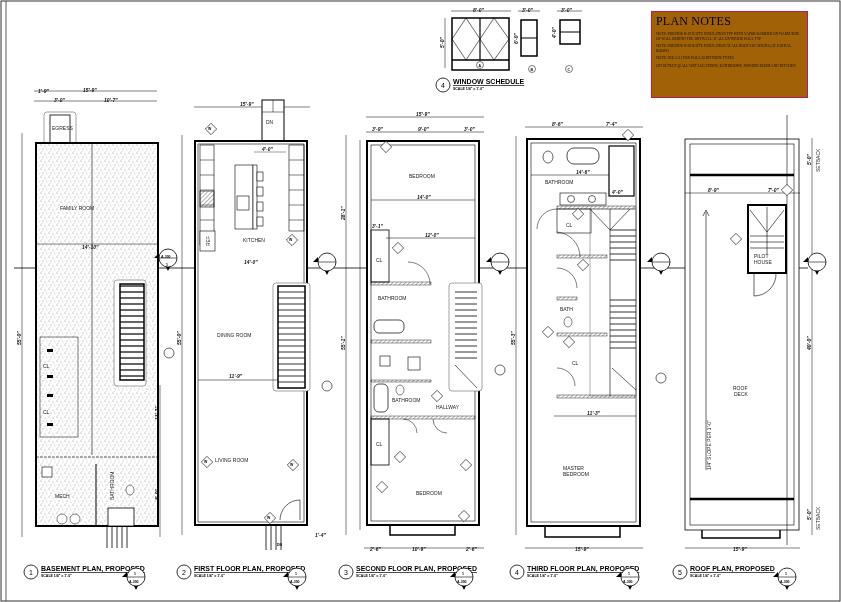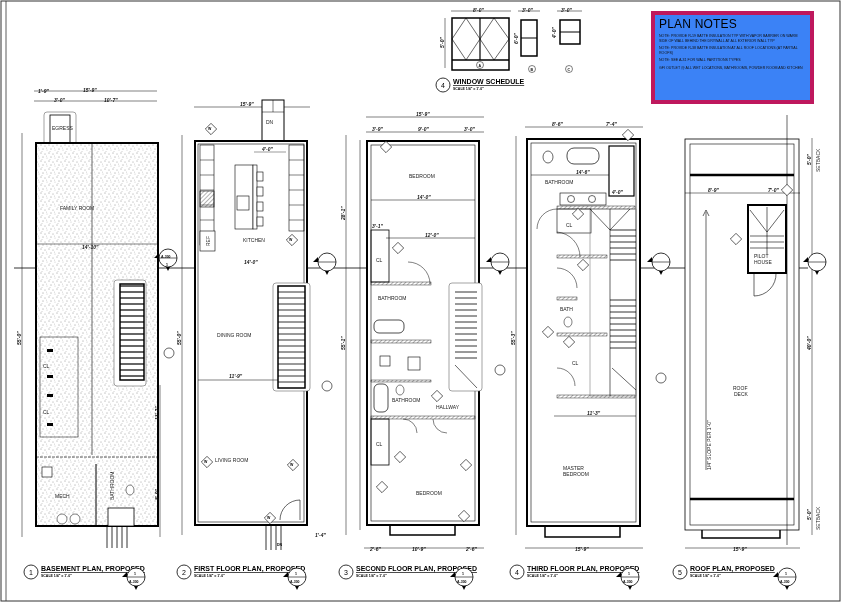--- a/index.html
+++ b/index.html
@@ -3,21 +3,21 @@
 <meta charset="utf-8">
 <style>
   html,body{margin:0;padding:0;background:#fff;}
   body{width:841px;height:602px;overflow:hidden;position:relative;font-family:"Liberation Sans",sans-serif;color:#000;}
   .sheet{position:absolute;left:0;top:0;width:841px;height:602px;}
   svg text{font-family:"Liberation Sans",sans-serif;}
   .lbl{font-size:5px;fill:#222;}
   .dim{font-size:5px;fill:#111;font-style:italic;font-weight:bold;}
   .title{font-size:7px;font-weight:bold;fill:#000;text-decoration:underline;}
   .scale{font-size:3.5px;font-weight:bold;fill:#000;}
-  .notes-box{position:absolute;left:651px;top:11px;width:155px;height:85px;border:4px solid #be185d;background:#3b82f6;}
+  .notes-box{position:absolute;left:651px;top:11px;width:155px;height:85px;border:1px solid #be185d;background:#a16207;font-family:Liberation Serif, serif;}
   .notes-title{font-size:12px;font-weight:normal;margin:2px 0 0 4px;letter-spacing:0.2px;}
   .notes-list{margin:3px 4px 0 4px;padding:0;list-style:none;}
   .notes-list li{font-size:3.6px;line-height:4.6px;margin-bottom:3px;color:#111;text-transform:uppercase;}
 </style>
 </head>
 <body>
 
 <div class="sheet">
 <svg width="841" height="602" viewBox="0 0 841 602" xmlns="http://www.w3.org/2000/svg">
   <defs>

